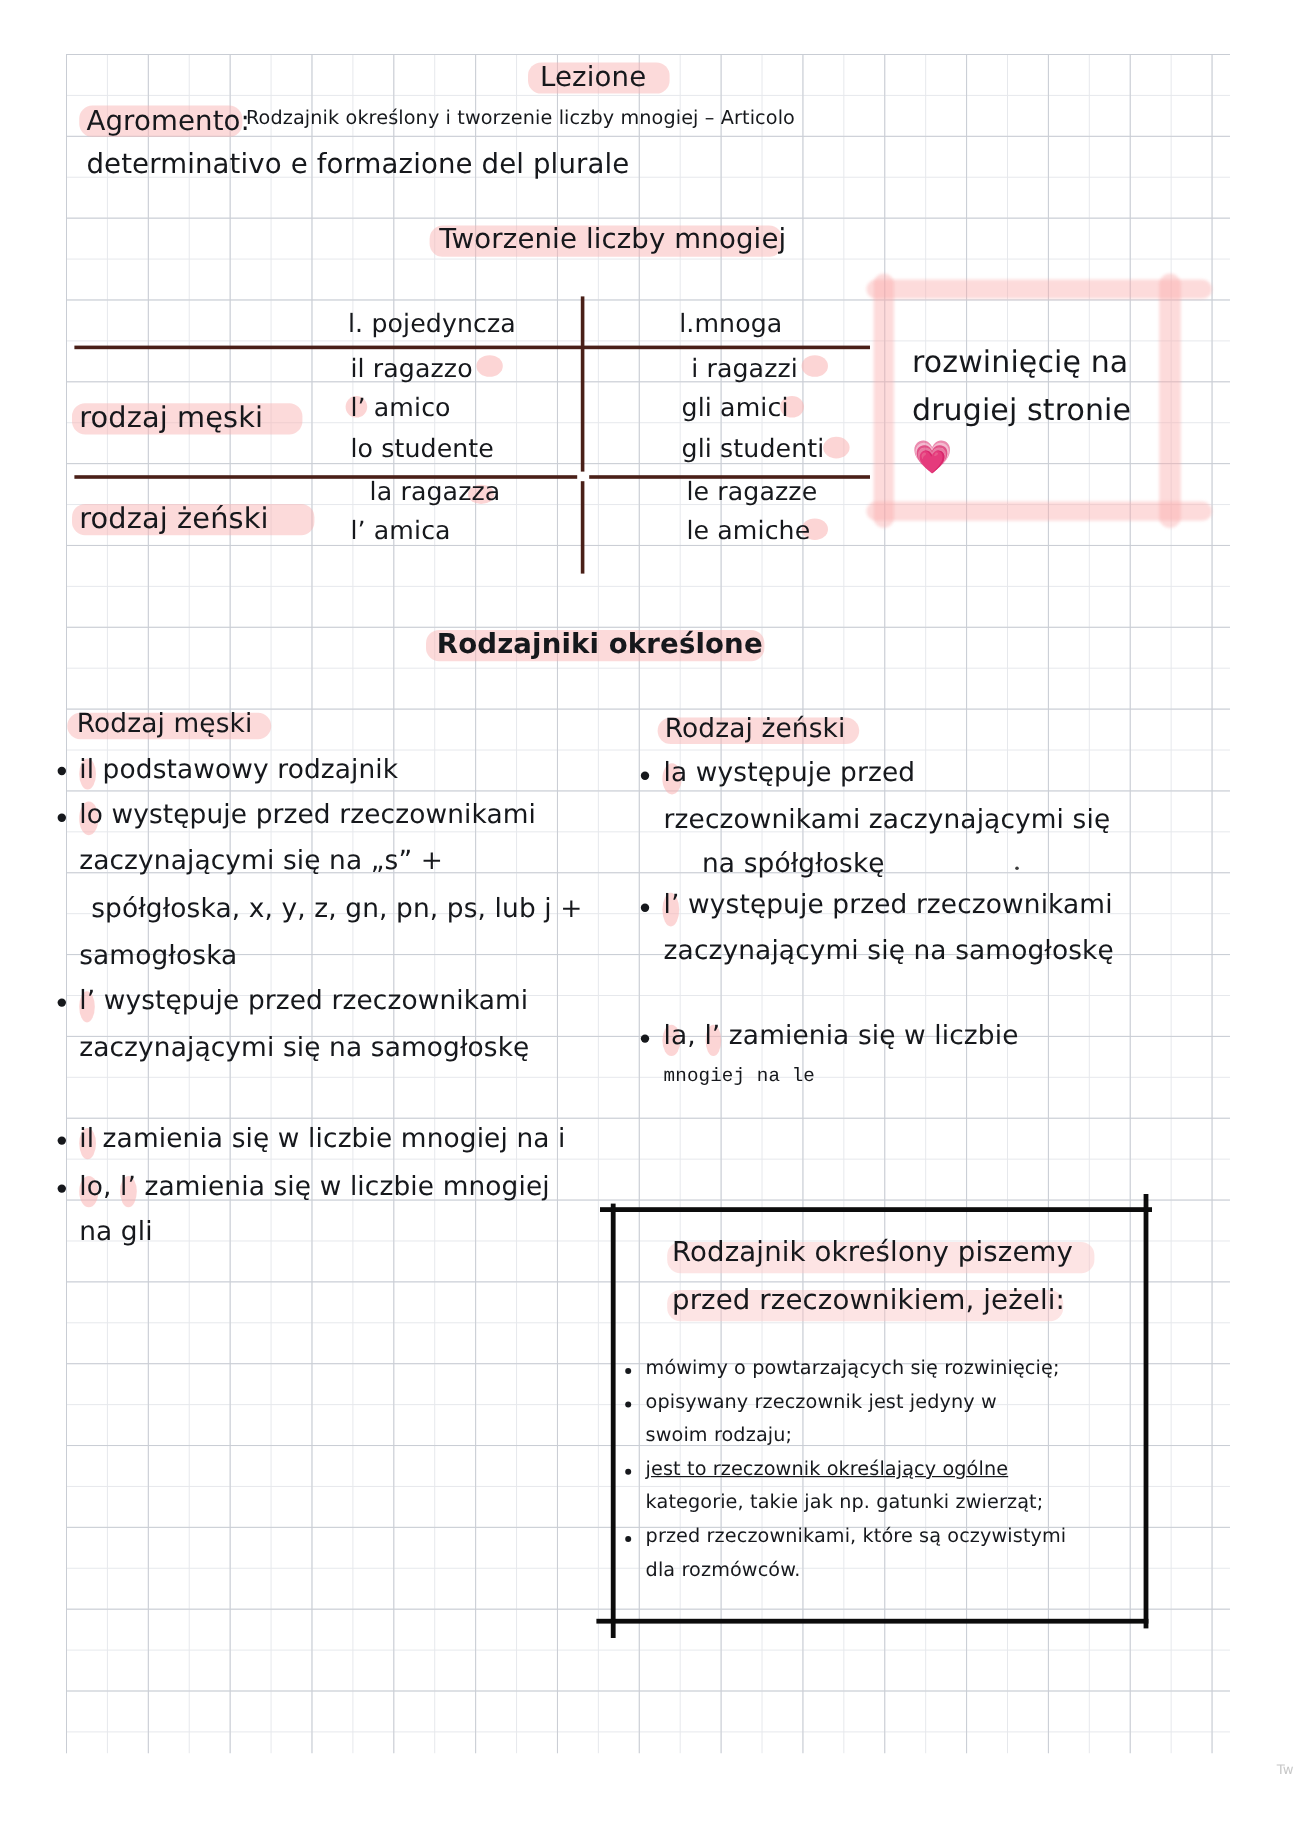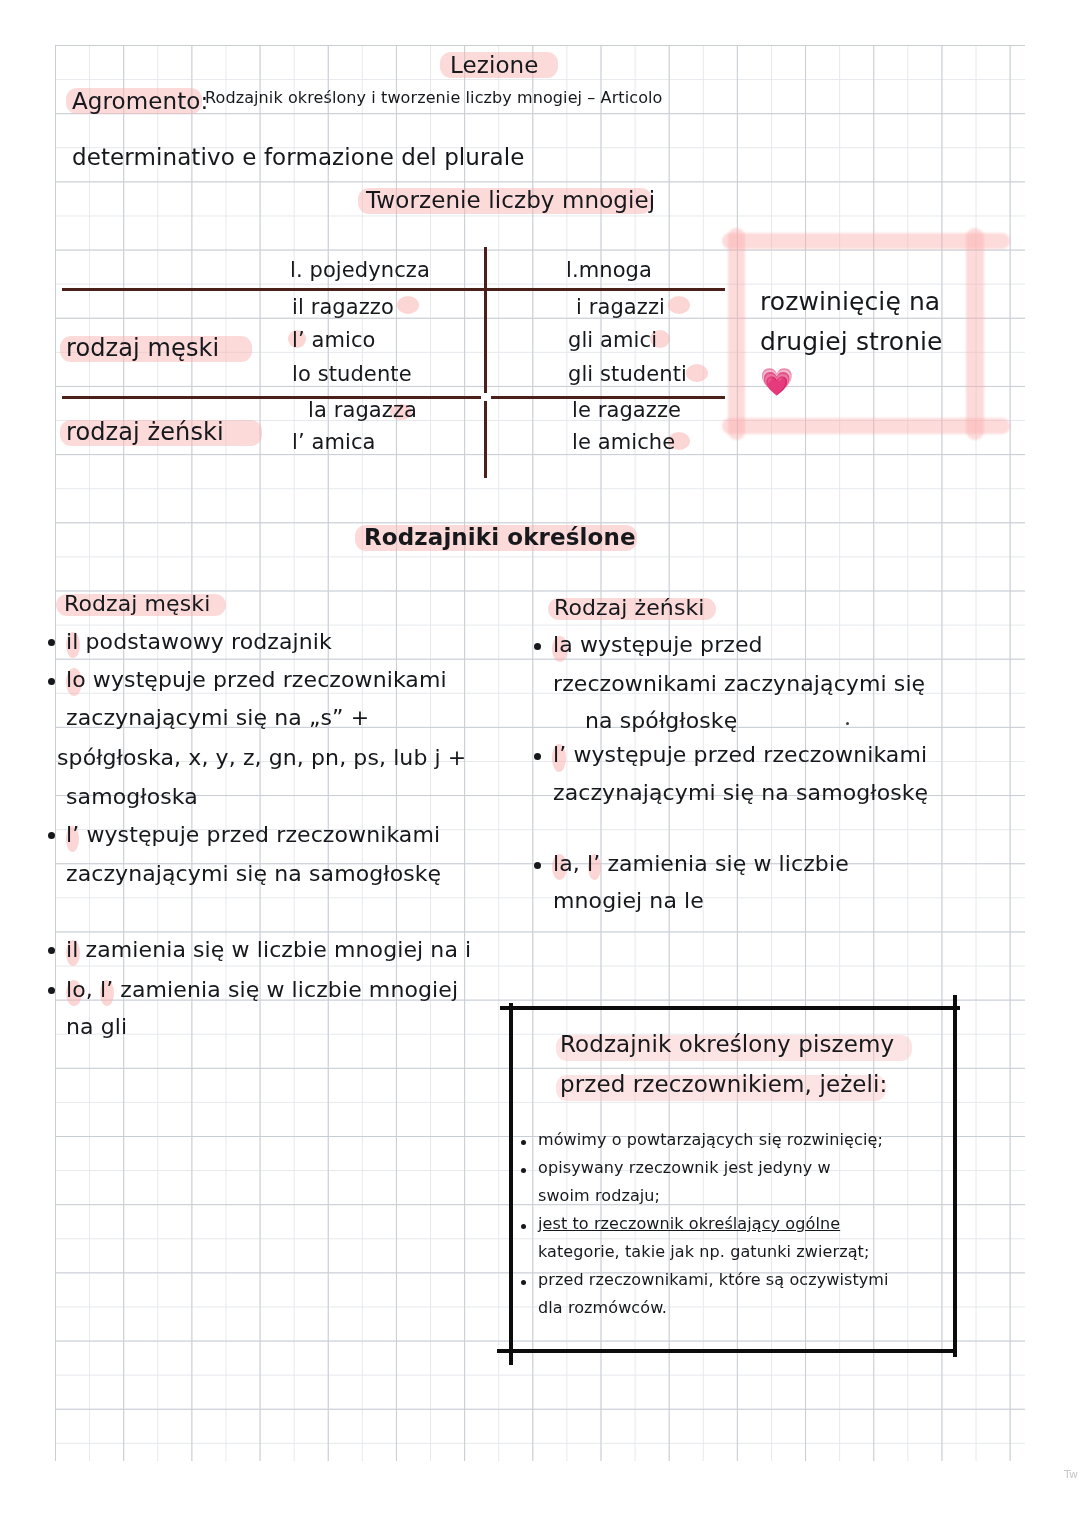--- a/index.html
+++ b/index.html
@@ -90,21 +90,21 @@
 <body>
 
 <div id="paper"></div>
 
 <div class="hl" style="left:440px;top:52px;width:118px;height:26px;"></div>
 <div class="tx" style="left:450px;top:52px;font-size:23px;">Lezione</div>
 
 <div class="hl" style="left:66px;top:88px;width:136px;height:26px;"></div>
 <div class="tx" style="left:72px;top:88px;font-size:23px;">Agromento:</div>
 <div class="tx" style="left:205px;top:88px;font-size:16px;">Rodzajnik określony i tworzenie liczby mnogiej – Articolo</div>
-<div class="tx" style="left:72px;top:124px;font-size:23px;margin-top:20px;">determinativo e formazione del plurale</div>
+<div class="tx" style="left:72px;top:124px;font-size:23px;">determinativo e formazione del plurale</div>
 
 <div class="hl" style="left:358px;top:188px;width:294px;height:26px;"></div>
 <div class="tx" style="left:366px;top:187px;font-size:23px;">Tworzenie liczby mnogiej</div>
 
 <div class="rule" style="left:62px;top:288px;width:663px;height:3px;"></div>
 <div class="rule" style="left:62px;top:396px;width:419px;height:3px;"></div>
 <div class="rule" style="left:491px;top:396px;width:234px;height:3px;"></div>
 <div class="rule" style="left:484px;top:247px;width:3px;height:146px;"></div>
 <div class="rule" style="left:484px;top:401px;width:3px;height:77px;"></div>
 
@@ -155,21 +155,21 @@
 <div class="tx" style="left:64px;top:591px;font-size:22px;">Rodzaj męski</div>
 
 <div class="bullet" style="left:48px;top:639px;"></div>
 <div class="hl dot" style="left:66px;top:632px;width:14px;height:26px;"></div>
 <div class="tx" style="left:66px;top:629px;font-size:22px;">il podstawowy rodzajnik</div>
 
 <div class="bullet" style="left:48px;top:678px;"></div>
 <div class="hl dot" style="left:66px;top:668px;width:16px;height:28px;"></div>
 <div class="tx" style="left:66px;top:667px;font-size:22px;">lo występuje przed rzeczownikami</div>
 <div class="tx" style="left:66px;top:705px;font-size:22px;">zaczynającymi się na „s” +</div>
-<div class="tx" style="left:57px;top:745px;font-size:22px;">spółgłoska, x, y, z, gn, pn, ps, lub j +</div>
+<div class="tx" style="left:76px;top:745px;font-size:22px;">spółgłoska, x, y, z, gn, pn, ps, lub j +</div>
 <div class="tx" style="left:66px;top:784px;font-size:22px;">samogłoska</div>
 
 <div class="bullet" style="left:48px;top:832px;"></div>
 <div class="hl dot" style="left:66px;top:826px;width:13px;height:26px;"></div>
 <div class="tx" style="left:66px;top:822px;font-size:22px;">l’ występuje przed rzeczownikami</div>
 <div class="tx" style="left:66px;top:861px;font-size:22px;">zaczynającymi się na samogłoskę</div>
 
 <div class="bullet" style="left:48px;top:947px;"></div>
 <div class="hl dot" style="left:66px;top:940px;width:14px;height:26px;"></div>
 <div class="tx" style="left:66px;top:937px;font-size:22px;">il zamienia się w liczbie mnogiej na i</div>
@@ -193,21 +193,21 @@
 
 <div class="bullet" style="left:534px;top:753px;"></div>
 <div class="hl dot" style="left:552px;top:744px;width:14px;height:28px;"></div>
 <div class="tx" style="left:553px;top:742px;font-size:22px;">l’ występuje przed rzeczownikami</div>
 <div class="tx" style="left:553px;top:780px;font-size:22px;">zaczynającymi się na samogłoskę</div>
 
 <div class="bullet" style="left:534px;top:862px;"></div>
 <div class="hl dot" style="left:552px;top:854px;width:15px;height:26px;"></div>
 <div class="hl dot" style="left:588px;top:854px;width:13px;height:26px;"></div>
 <div class="tx" style="left:553px;top:851px;font-size:22px;">la, l’ zamienia się w liczbie</div>
-<div class="tx" style="left:553px;top:888px;font-size:22px;">mnogiej na le</div>
+<div class="tx" style="left:553px;top:888px;font-size:16px;font-family:Liberation Mono, monospace;">mnogiej na le</div>
 
 <div class="bx" style="left:500px;top:1006px;width:460px;height:4px;"></div>
 <div class="bx" style="left:497px;top:1349px;width:460px;height:4px;"></div>
 <div class="bx" style="left:509px;top:1003px;width:4px;height:362px;"></div>
 <div class="bx" style="left:953px;top:995px;width:4px;height:362px;"></div>
 
 <div class="hl soft" style="left:556px;top:1035px;width:356px;height:26px;"></div>
 <div class="tx" style="left:560px;top:1031px;font-size:23px;">Rodzajnik określony piszemy</div>
 
 <div class="hl soft" style="left:556px;top:1075px;width:330px;height:26px;"></div>

